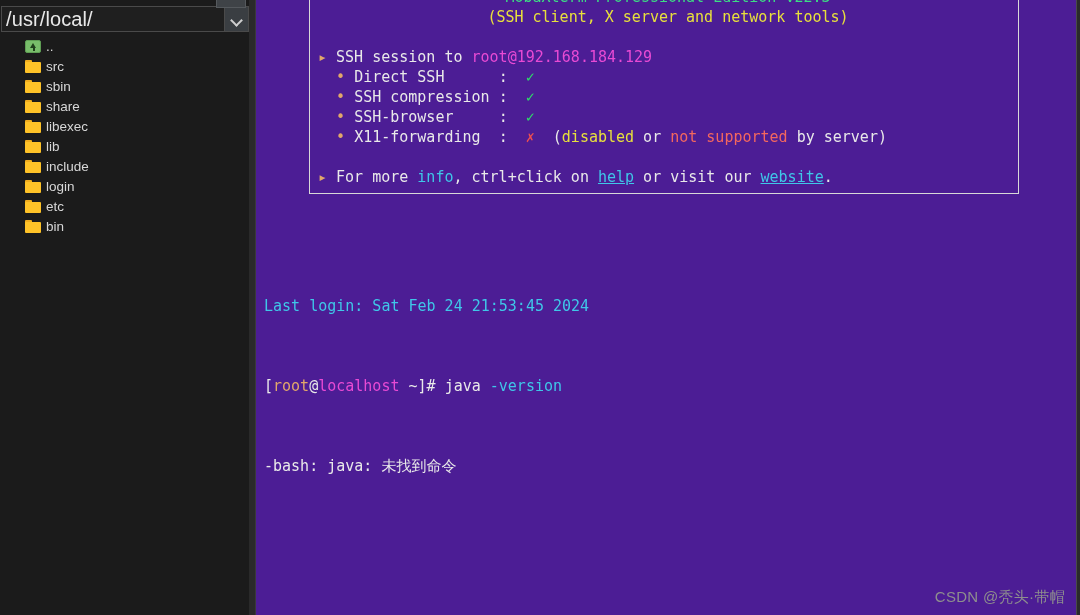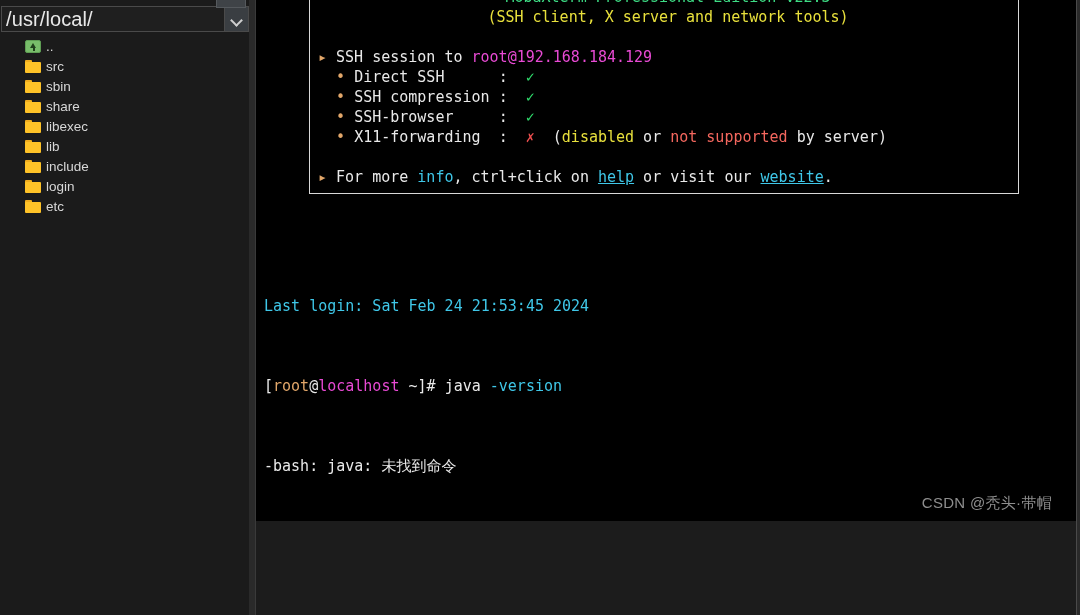--- a/index.html
+++ b/index.html
@@ -115,22 +115,22 @@
   }
   .ico-up .stem {
     position:absolute; left:6.5px; top:6px; width:2px; height:4px; background:#20401c;
   }
   .sb-scroll {
     position:absolute; right:0; top:0; width:6px; height:615px; background:#2a2a2a;
   }
 
   
   #terminal {
-    flex: 1; height: 521px;
-    background: #000000;
+    flex: 1; height: 615px;
+    background: #4c1d95;
     position: relative;
     padding: 0;
     overflow: hidden;
     border-right: 1px solid #3a3a3a;
   }
   .term-inner {
     font-family: "DejaVu Sans Mono", monospace;
     font-size: 15px;
     line-height: 20px;
     white-space: pre;
@@ -163,21 +163,21 @@
     position: absolute;
     left: 8px; top: 236px;
     font-family: "DejaVu Sans Mono", monospace;
     font-size: 15px;
     line-height: 20px;
     white-space: pre;
     color: #e6e6e6;
   }
   .watermark {
     position: absolute;
-    right: 27px; bottom: 8px;
+    right: 14px; bottom: 8px;
     color: #8e8e8e;
     font-family: "Liberation Sans", sans-serif;
     font-size: 15px;
     letter-spacing: .3px;
   }
   .right-edge {
     position:absolute; right:0; top:0; width:4px; height:615px;
     background:#2a2a2a; border-left:1px solid #4a4a4a;
   }
 </style>
@@ -253,20 +253,27 @@
             <span class="body"></span>
           </span>
         <span class="file-name">login</span>
       </div>
       <div class="file-row">
         <span class="ico-folder">
             <span class="tab"></span>
             <span class="body"></span>
           </span>
         <span class="file-name">etc</span>
+      </div>
+      <div class="file-row">
+        <span class="ico-folder">
+            <span class="tab"></span>
+            <span class="body"></span>
+          </span>
+        <span class="file-name">bin</span>
       </div>
     </div>
 
     <div class="sb-scroll"></div>
   </div>
 
   <div id="terminal">
 
     <div class="banner">
       <div class="term-inner ln center"><span class="c-green">•</span><span class="c-green"> </span><span class="c-green">MobaXterm Professional Edition v22.3</span><span class="c-green"> </span><span class="c-green">•</span></div>

